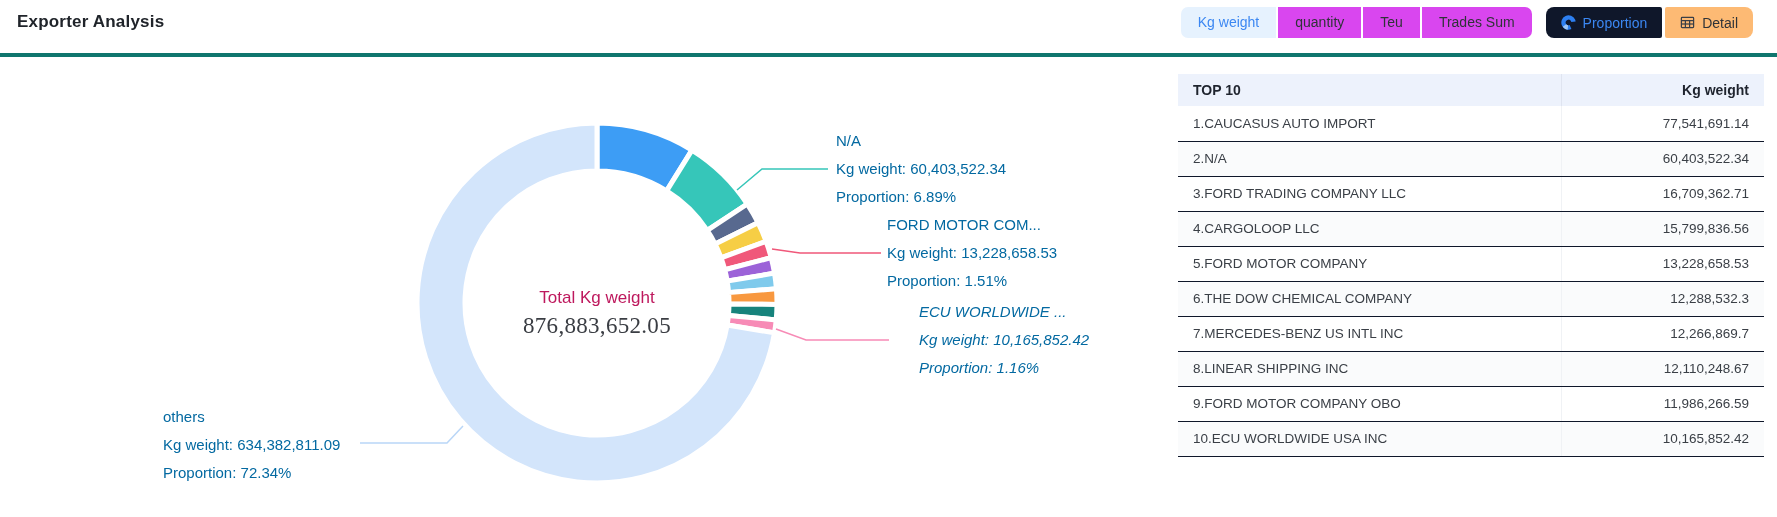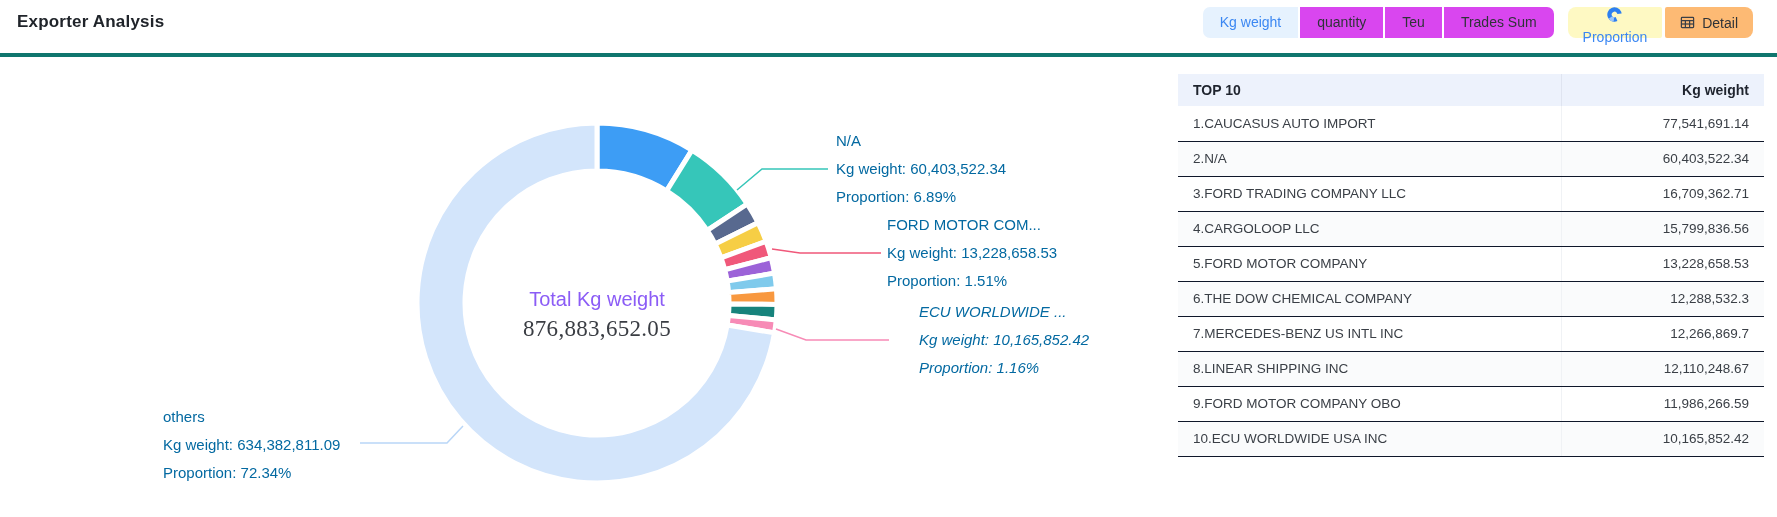--- a/index.html
+++ b/index.html
@@ -24,27 +24,27 @@
   .seg-item:first-child { border-radius:7px 0 0 7px; }
   .seg-item:last-child  { border-radius:0 7px 7px 0; }
   .seg-item.active { background:#e6f2fe; color:var(--accent,#3b87f2); }
   .view-group { display:flex; gap:3px; margin-left:14px; }
   .view-item {
     height:31px; display:flex; align-items:center; gap:7px; padding:0 15px;
     font-size:14px; background:#fdba74; color:#2f3338; cursor:pointer; white-space:nowrap;
   }
   .view-item:first-child { border-radius:8px 2px 2px 8px; }
   .view-item:last-child  { border-radius:2px 8px 8px 2px; }
-  .view-item.active { background:#fef9c3; color:var(--accent,#3b87f2);flex-direction:column; }
+  .view-item.active { background:#0f172a; color:var(--accent,#3b87f2); }
   .view-item .icon { display:inline-flex; width:15px; height:15px; }
   
   .chart-region { position:absolute; left:0; top:57px; width:1110px; height:460px; }
   #donut-svg { position:absolute; left:0; top:0; }
   .center-label { position:absolute; left:447px; top:231px; width:300px; text-align:center; }
-  .cl-title { font-size:20px; color:#8b5cf6; margin-bottom:5px; }
+  .cl-title { font-size:17px; color:#be185d; margin-bottom:5px; }
   .cl-value { font-size:23px; color:#3a3d43; font-weight:500; letter-spacing:.3px;font-family:Liberation Serif, serif; }
   .annotation { position:absolute; font-size:15px; color:#0369a1; line-height:28px; white-space:nowrap; }
   
   .table-card { position:absolute; left:1178px; top:74px; width:586px; }
   table { width:100%; border-collapse:collapse; table-layout:fixed; }
   th, td { font-size:13.5px; overflow:hidden; }
   thead th {
     background:#edf2fc; height:32px; font-size:14px; font-weight:700; color:#1f242e;
     text-align:left; padding:0 15px;
   }

